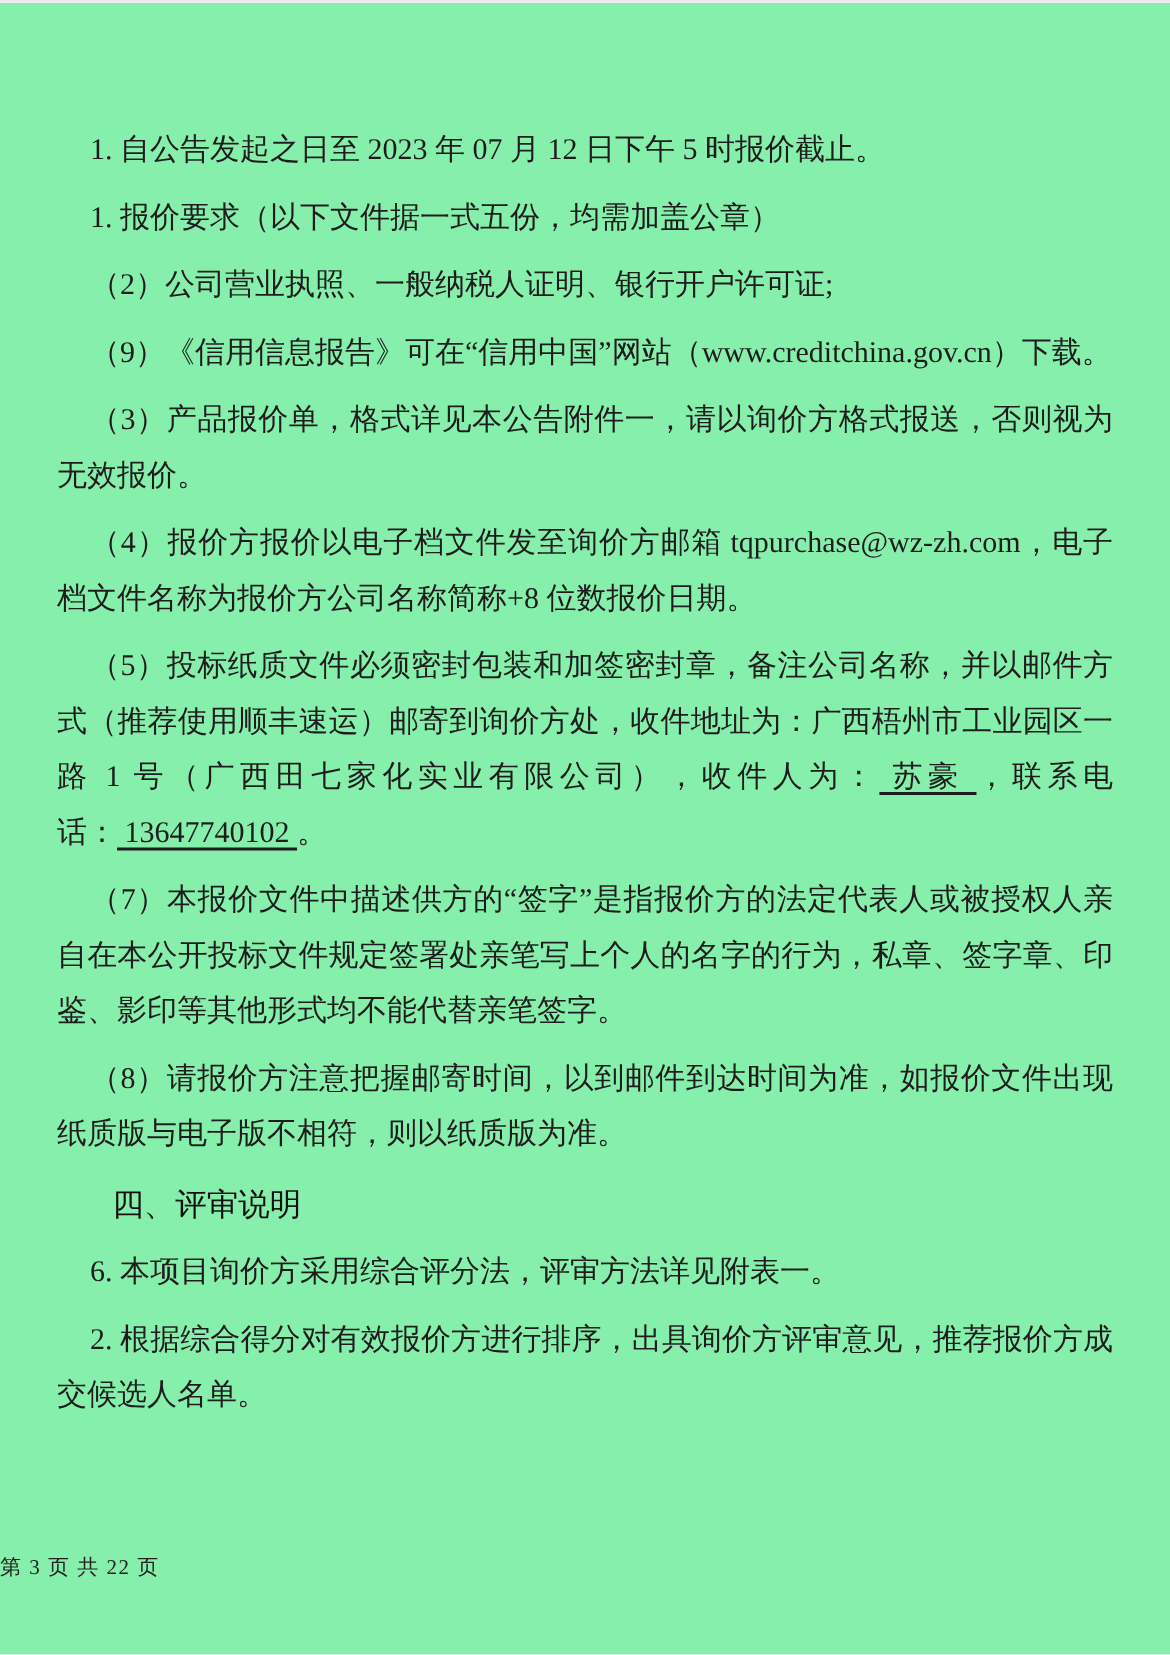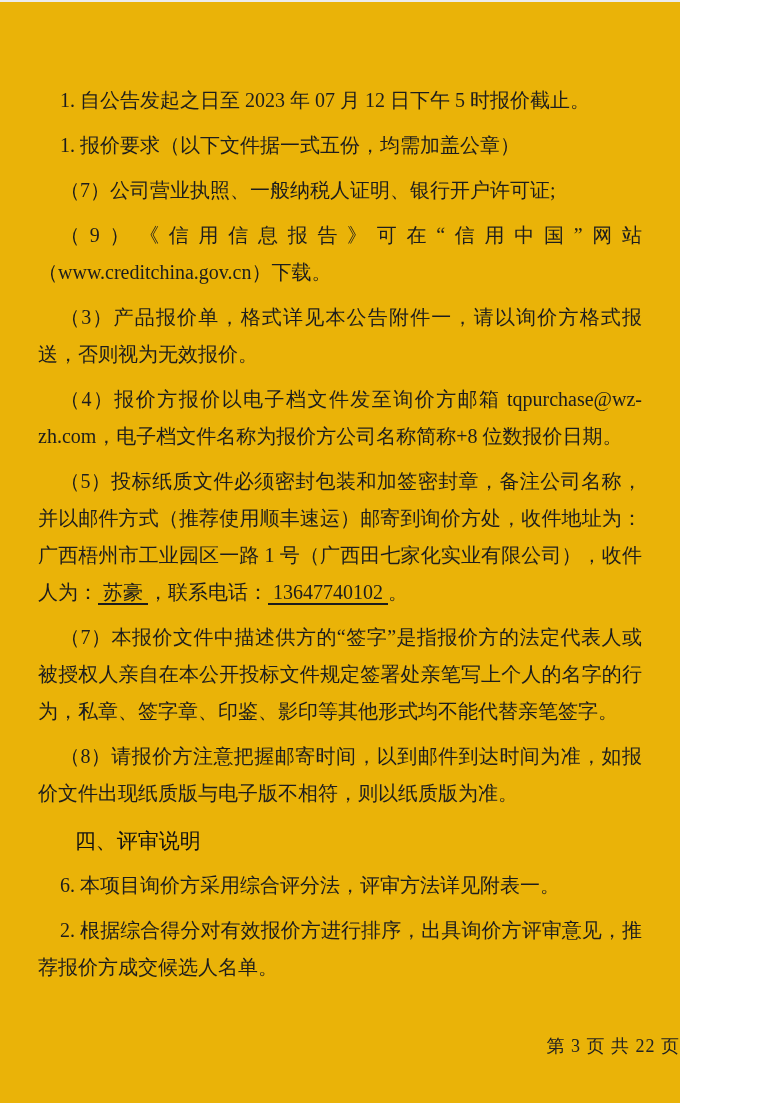--- a/index.html
+++ b/index.html
@@ -2,23 +2,23 @@
 <html><head>
 <meta charset="utf-8">
 <style>
   html, body {
     margin: 0;
     padding: 0;
     background: #ffffff;
   }
   .page {
     position: relative;
-    width: 680px;
+    width: 780px;
     height: 1103px;
-    background: #eab308;
+    background: #86efac;
     overflow: hidden;
     border-top: 2px solid #ececec;
     box-sizing: border-box;
     font-family: "Liberation Serif", "DejaVu Serif", serif;
     color: #1d1d1d;
   }
   .content {
     position: absolute;
     left: 38px;
     right: 38px;
@@ -46,38 +46,38 @@
   }
   .underline-field {
     text-decoration: underline;
     text-underline-offset: 4px;
   }
   .page-footer {
     position: absolute;
     left: 0;
     right: 0;
     top: 1035px;
-    text-align: right;
-    font-size: 18px;
+    text-align: left;
+    font-size: 14px;
     line-height: 18px;
     color: #222222;
     letter-spacing: 1px;
   }
 </style>
 </head>
 <body>
 
 <div class="page">
   <div class="content">
 
     <p class="para">1. 自公告发起之日至 2023 年 07 月 12 日下午 5 时报价截止。</p>
 
     <p class="para">1. 报价要求（以下文件据一式五份，均需加盖公章）</p>
 
-    <p class="para">（7）公司营业执照、一般纳税人证明、银行开户许可证;</p>
+    <p class="para">（2）公司营业执照、一般纳税人证明、银行开户许可证;</p>
 
     <p class="para">（9）《信用信息报告》可在“信用中国”网站（www.creditchina.gov.cn）下载。</p>
 
     <p class="para">（3）产品报价单，格式详见本公告附件一，请以询价方格式报送，否则视为无效报价。</p>
 
     <p class="para">（4）报价方报价以电子档文件发至询价方邮箱 tqpurchase@wz-zh.com，电子档文件名称为报价方公司名称简称+8 位数报价日期。</p>
 
     <p class="para">
       <span>（5）投标纸质文件必须密封包装和加签密封章，备注公司名称，并以邮件方式（推荐使用顺丰速运）邮寄到询价方处，收件地址为：广西梧州市工业园区一路 1 号（广西田七家化实业有限公司），收件人为：</span><span class="underline-field">&nbsp;苏豪&nbsp;</span><span>，联系电话：</span><span class="underline-field">&nbsp;13647740102&nbsp;</span><span>。</span>
     </p>

